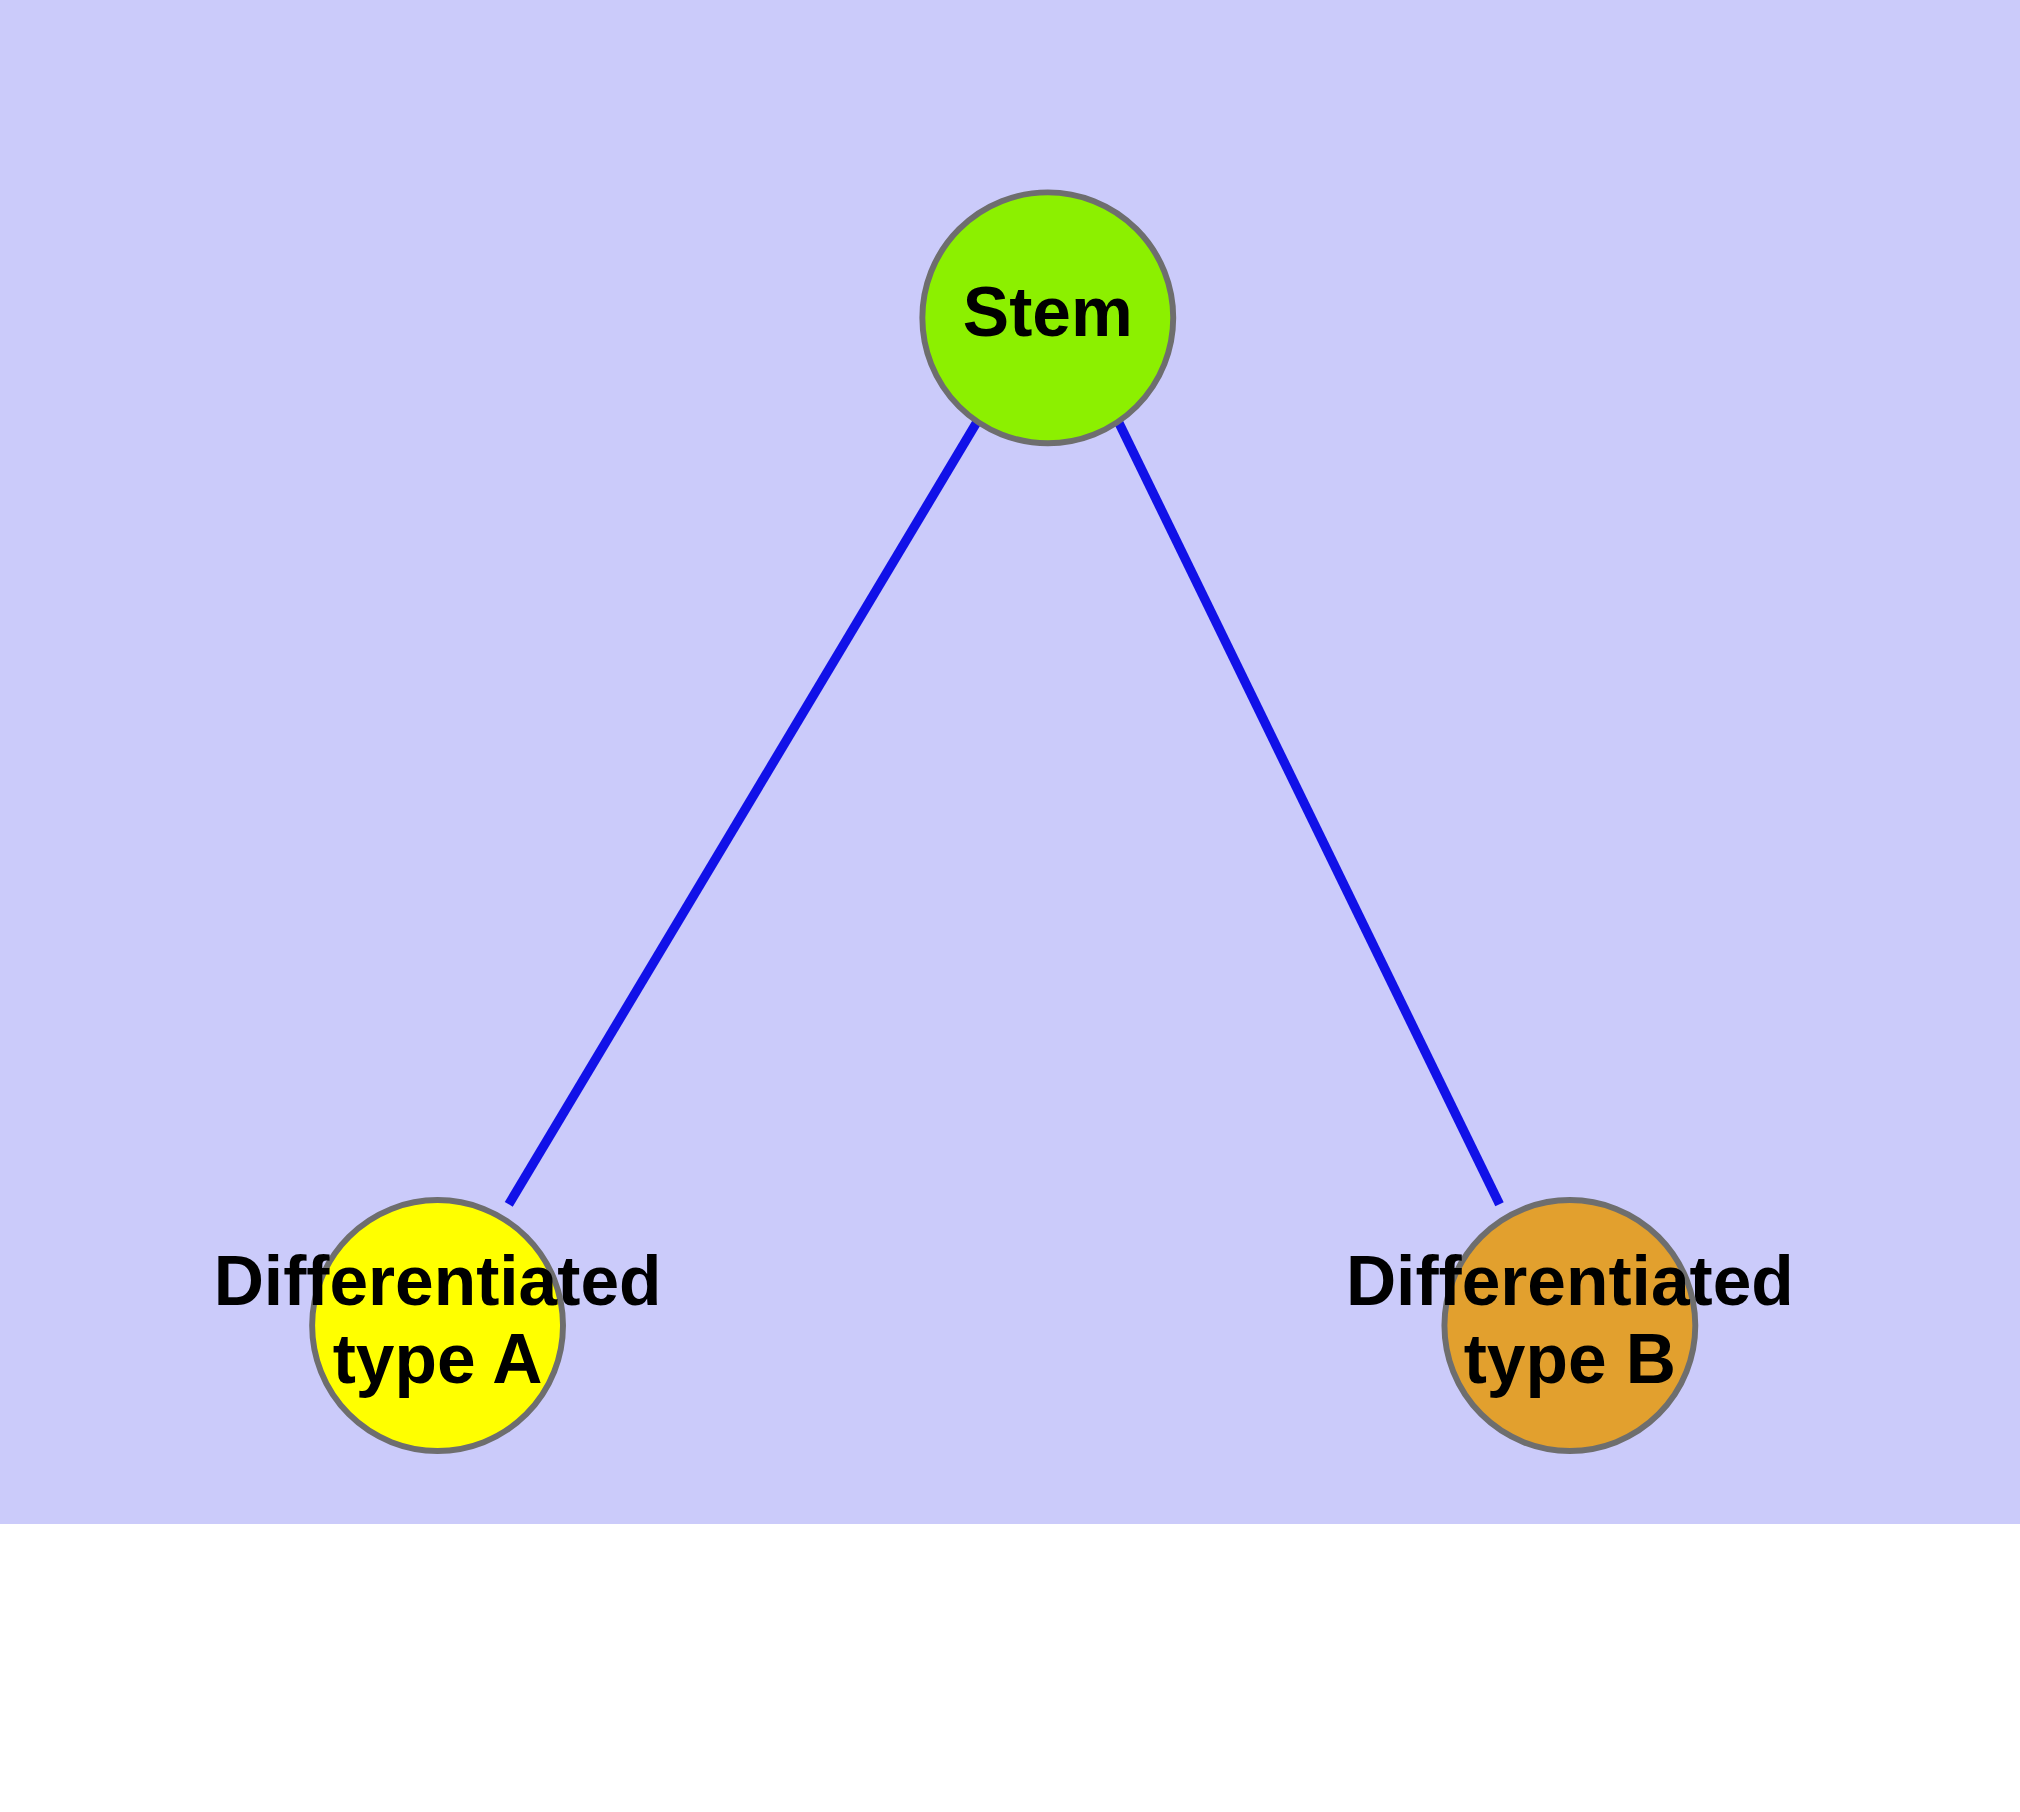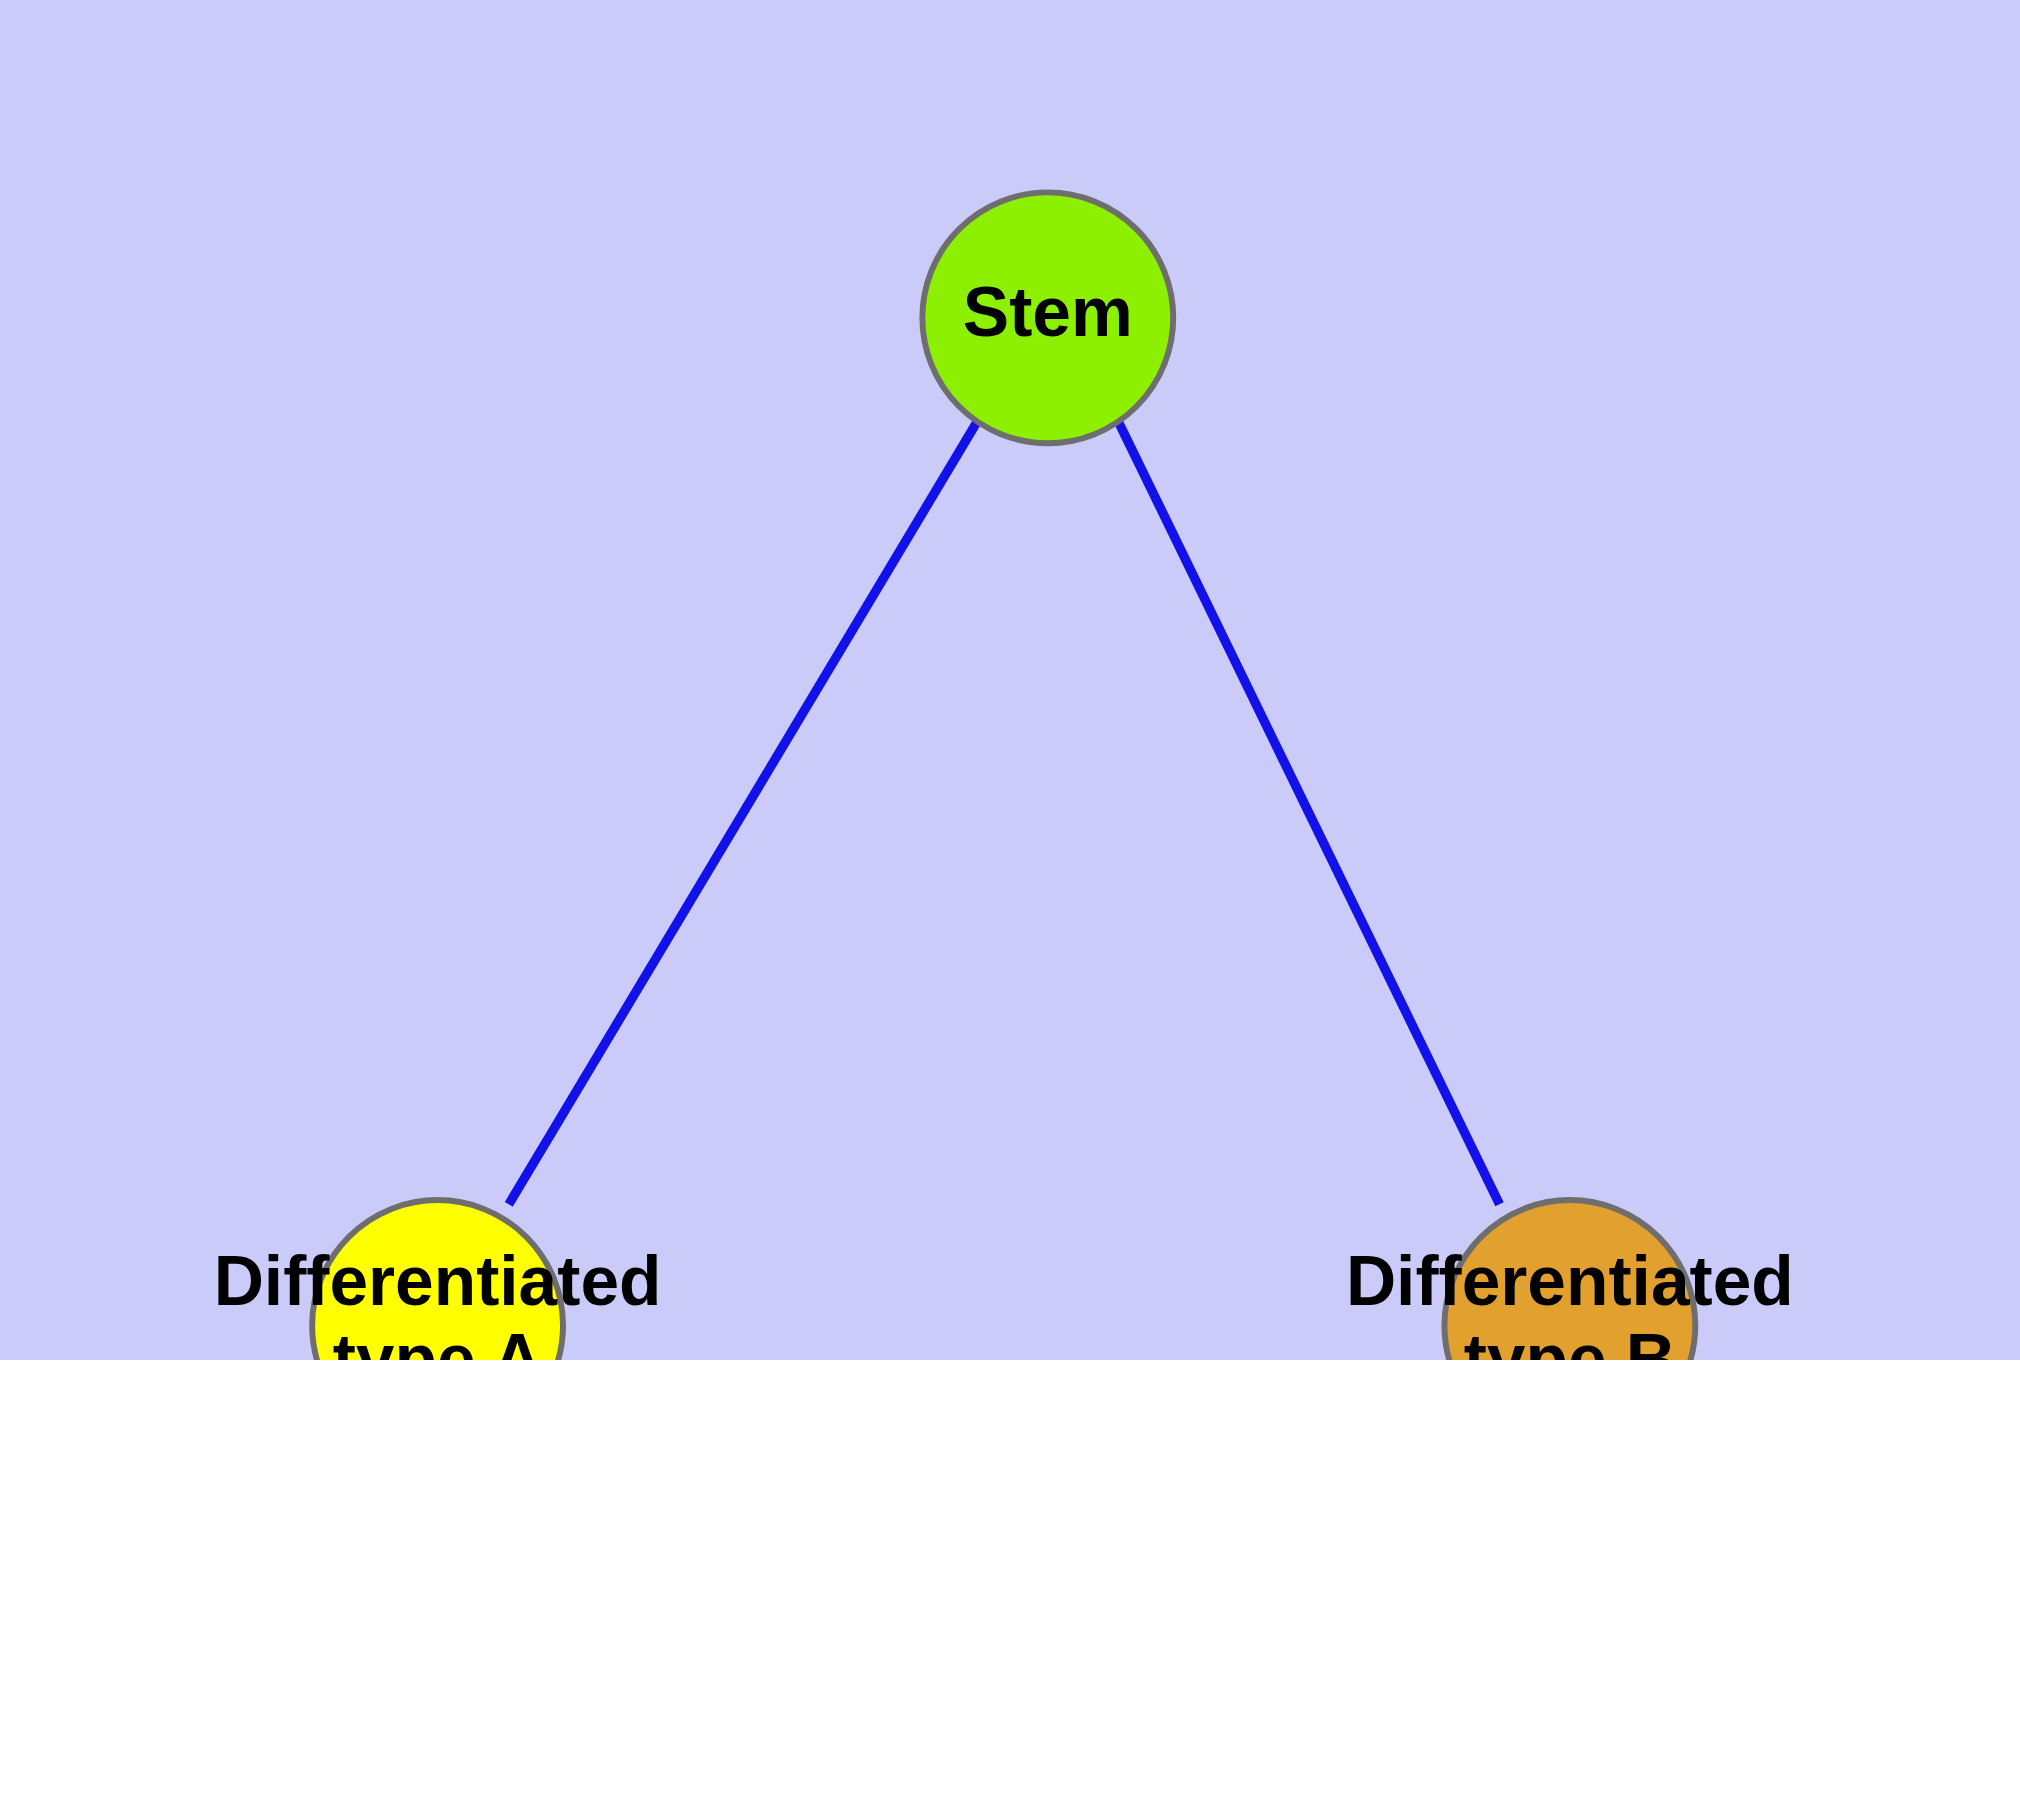--- a/index.html
+++ b/index.html
@@ -36,21 +36,21 @@
     text-anchor: middle;
     dominant-baseline: middle;
   }
   .edge-line {
     stroke-linecap: butt;
   }
 </style>
 </head>
 <body>
 
-<div id="canvas" style="width: 2021px; height: 1360px;">
+<div id="canvas" style="width: 2021px; height: 1524px;">
 
   <div id="bg-rect" style="background: rgb(203, 203, 250); width: 2021px; height: 1812px;"></div>
 
   <svg id="graph-svg" viewBox="0 0 2384 2138" xmlns="http://www.w3.org/2000/svg" style="width: 2021px; height: 1812px;">
 
     <g>
       <line class="edge-line" x1="1153" y1="497" x2="600" y2="1421" stroke="#1111e8" stroke-width="11"></line>
       <line class="edge-line" x1="1319" y1="497" x2="1769" y2="1421" stroke="#1111e8" stroke-width="11"></line>
     </g>
 

